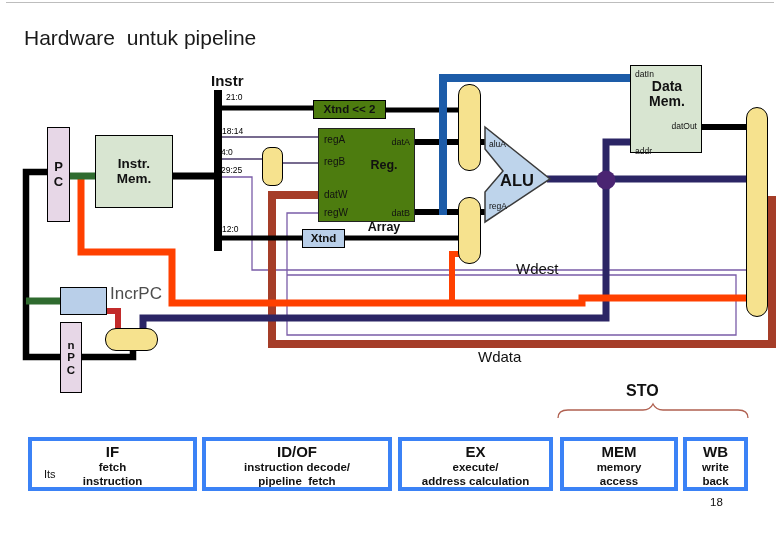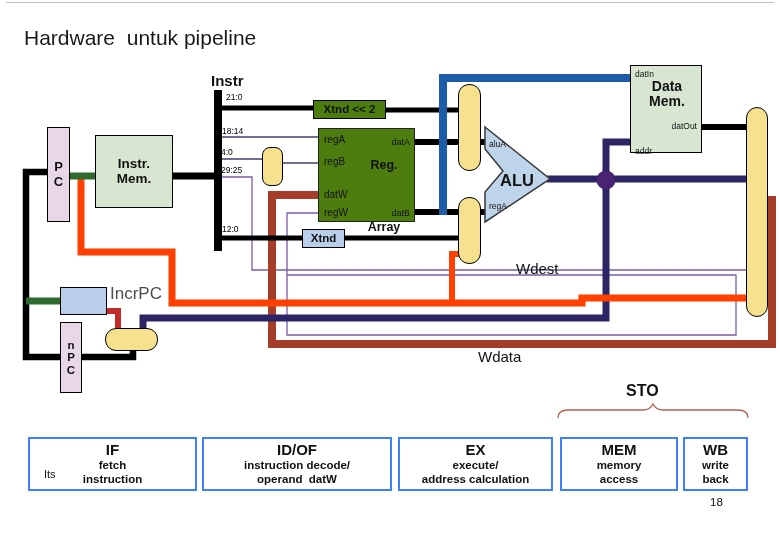--- a/index.html
+++ b/index.html
@@ -17,21 +17,21 @@
   .latch{position:absolute;box-sizing:border-box;border:1.2px solid #000;}
   .port{position:absolute;font-size:10px;line-height:1;}
   .portsm{position:absolute;font-size:8.5px;line-height:1;}
   #instr-lbl{left:211px;top:72px;font-weight:bold;font-size:15px;}
   #wdest-lbl{left:516px;top:260px;font-size:15px;}
   #wdata-lbl{left:478px;top:348px;font-size:15px;}
   #sto-lbl{left:626px;top:382px;font-weight:bold;font-size:16px;}
   #incrpc-lbl{left:110px;top:284px;font-size:17px;color:#4d4d4d;}
   #page-num{left:710px;top:496px;font-size:11.5px;}
   #author{left:44px;top:468px;font-size:11px;}
-  .stage{position:absolute;top:437px;height:54px;box-sizing:border-box;border:2px solid #3b82f6;
+  .stage{position:absolute;top:437px;height:54px;box-sizing:border-box;border:4px solid #3b82f6;
          text-align:center;}
   .stage-abbr{display:block;font-weight:bold;font-size:15px;margin-top:2px;line-height:1.2;}
   .stage-desc{display:block;font-weight:bold;font-size:11.5px;line-height:1.18;white-space:pre-wrap;}
 </style>
 </head>
 <body>
 
 <div id="slide">
   <div id="topline"></div>
 
@@ -151,21 +151,21 @@
   <span class="lbl" id="sto-lbl">STO</span>
 
   <div class="stage" style="left:28px;width:169px;">
     <span class="stage-abbr">IF</span>
     <span class="stage-desc">fetch</span>
     <span class="stage-desc">instruction</span>
   </div>
   <div class="stage" style="left:202px;width:190px;">
     <span class="stage-abbr">ID/OF</span>
     <span class="stage-desc">instruction decode/</span>
-    <span class="stage-desc">operand  datW</span>
+    <span class="stage-desc">pipeline  fetch</span>
   </div>
   <div class="stage" style="left:398px;width:155px;">
     <span class="stage-abbr">EX</span>
     <span class="stage-desc">execute/</span>
     <span class="stage-desc">address calculation</span>
   </div>
   <div class="stage" style="left:560px;width:118px;">
     <span class="stage-abbr">MEM</span>
     <span class="stage-desc">memory</span>
     <span class="stage-desc">access</span>

